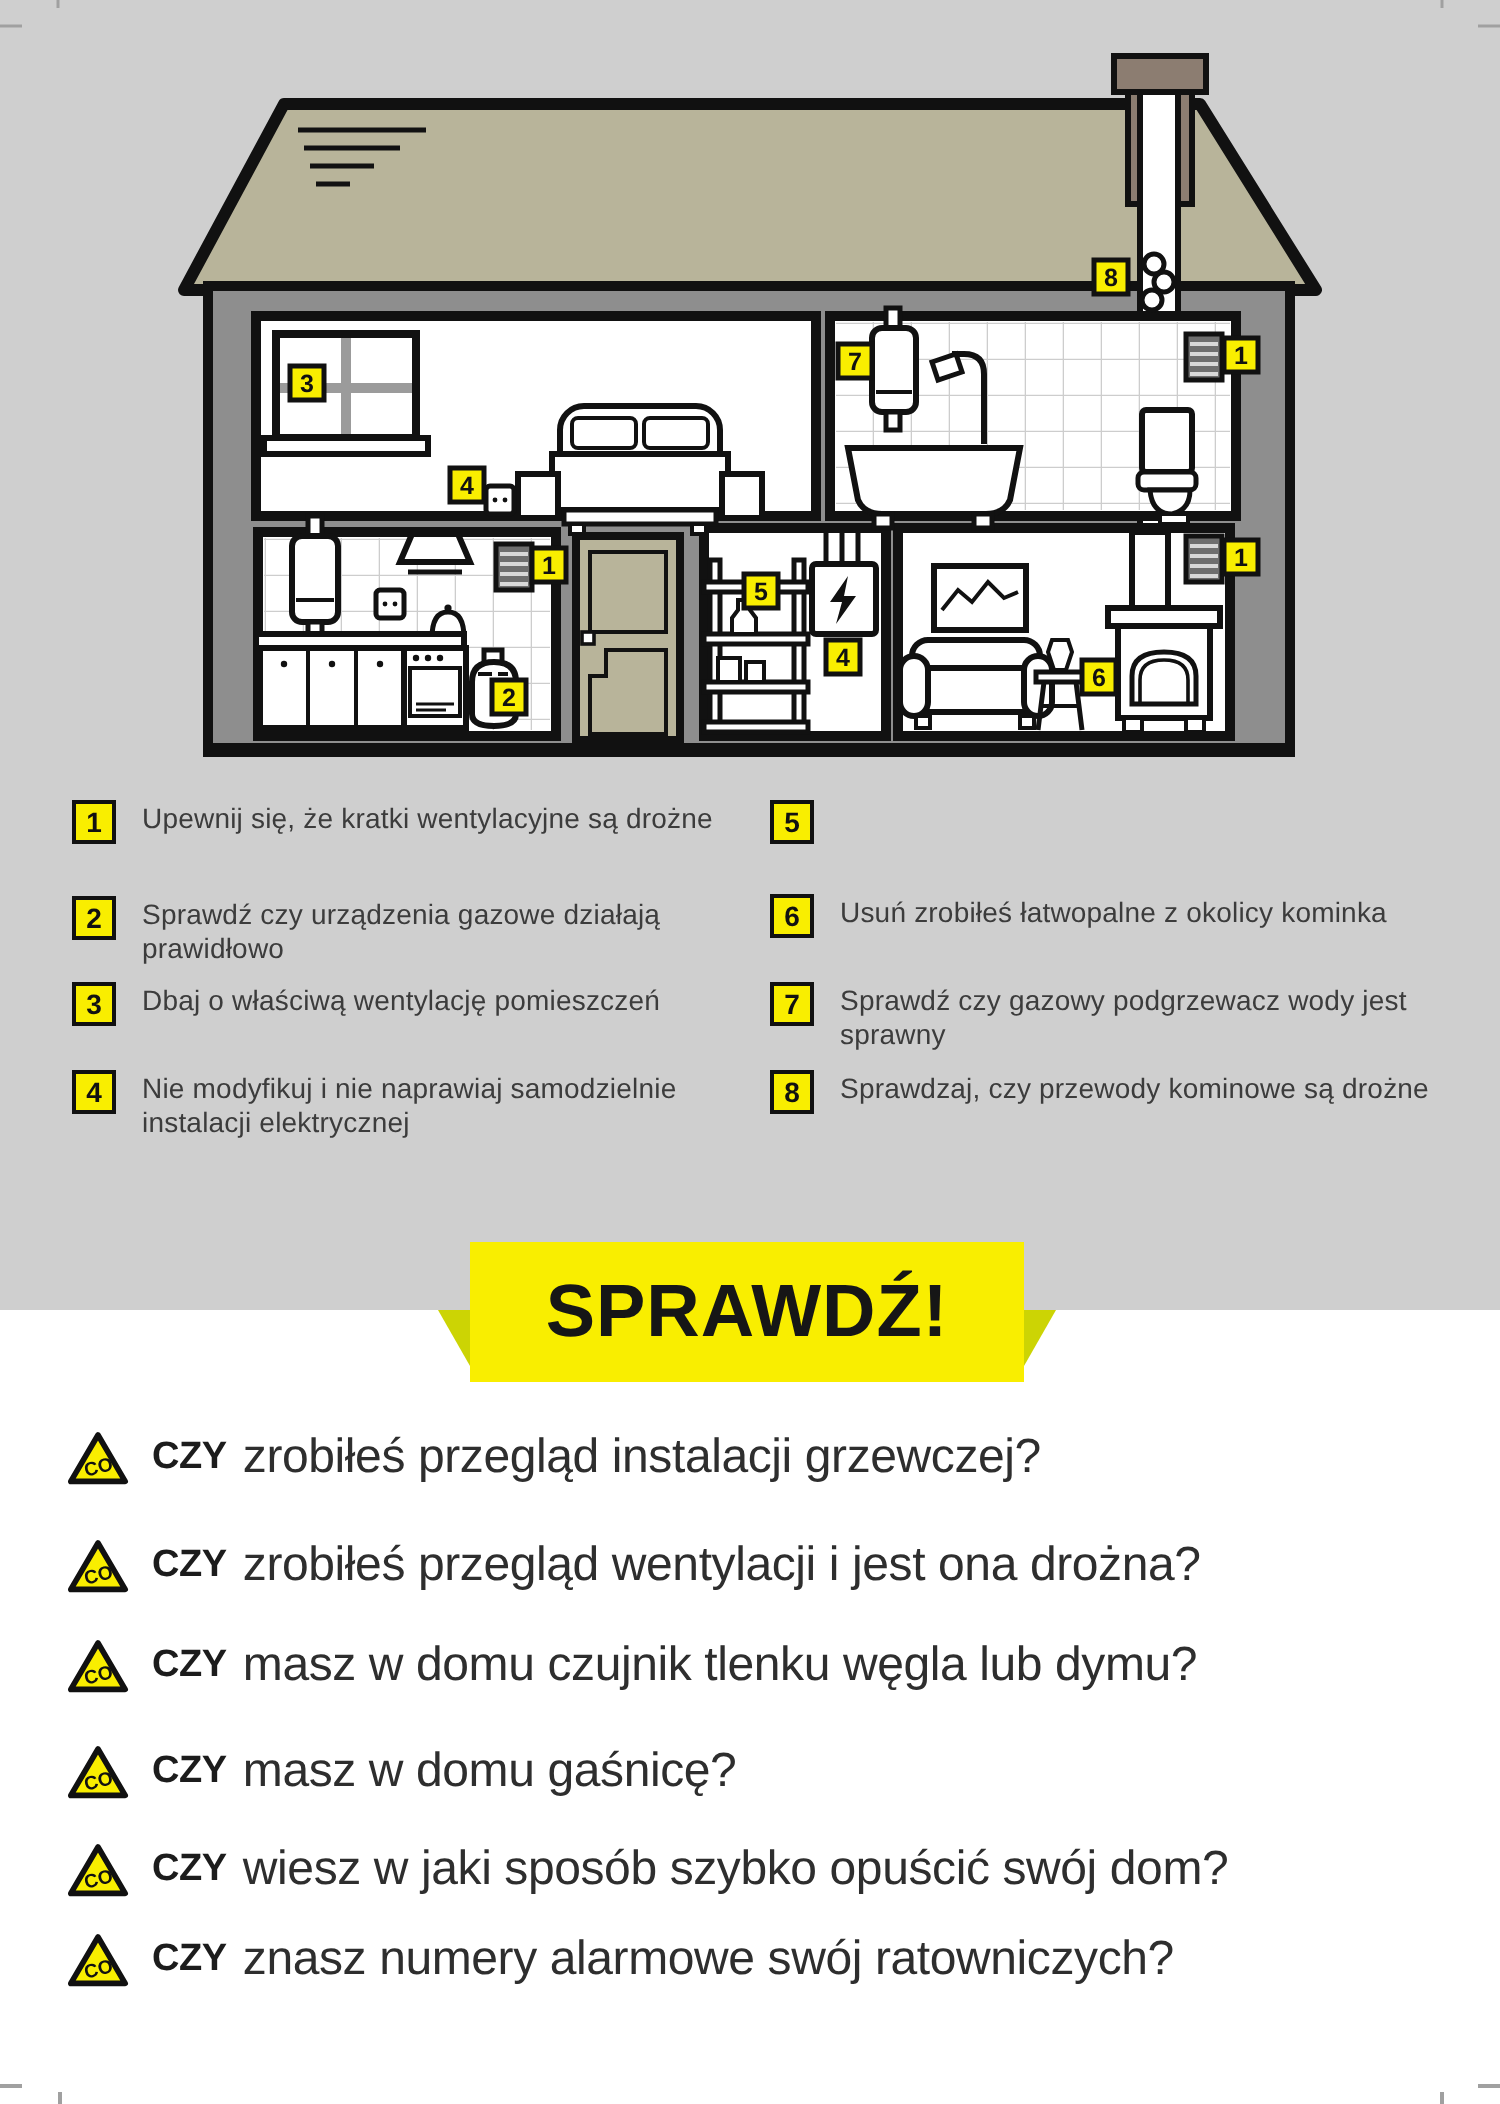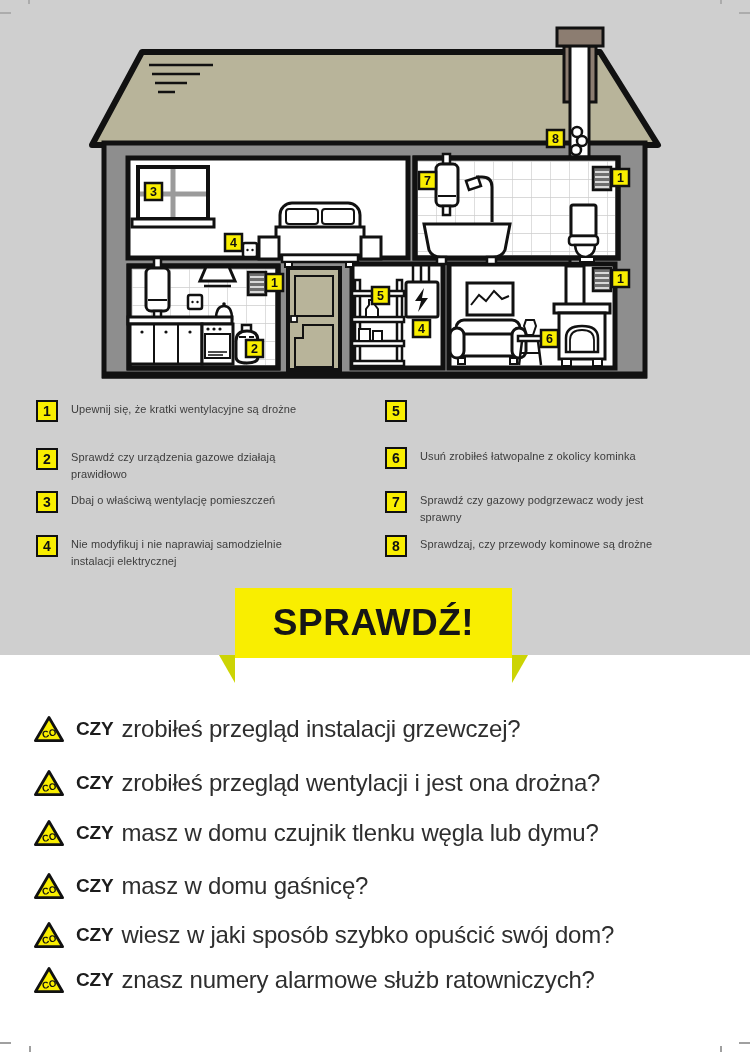--- a/index.html
+++ b/index.html
@@ -12,30 +12,30 @@
   .house-svg{position:absolute;left:0;top:0;width:750px;height:390px;}
 
   
   .chk-item{position:absolute;display:flex;align-items:flex-start;gap:13px;}
   .chk-badge{
     width:22px;height:22px;flex:0 0 22px;background:#f9ee00;border:2.5px solid #111;
     box-sizing:border-box;display:flex;align-items:center;justify-content:center;
     font-size:14px;font-weight:700;color:#111;line-height:1;
   }
   .chk-text{
-    font-size:11px;line-height:16.5px;color:#3c3c3c;letter-spacing:.1px;
+    font-size:14px;line-height:16.5px;color:#3c3c3c;letter-spacing:.1px;
     white-space:pre-line;padding-top:1px;max-width:300px;
   }
 
   
   .fold{position:absolute;width:16px;height:28px;background:#ccd404;}
   .fold-left{left:219px;top:655px;clip-path:polygon(0 0,100% 0,100% 100%);}
   .fold-right{left:512px;top:655px;clip-path:polygon(0 0,100% 0,0 100%);}
   .banner-rect{
-    position:absolute;left:235px;top:588px;width:277px;height:70px;background:#f9ee00;
+    position:absolute;left:235px;top:621px;width:277px;height:70px;background:#f9ee00;
     display:flex;align-items:center;justify-content:center;
     font-size:37px;font-weight:700;color:#161616;letter-spacing:.5px;
   }
 
   
   .q-row{position:absolute;left:33px;display:flex;align-items:center;height:34px;}
   .q-icon{width:32px;height:29px;margin-right:11px;flex:0 0 32px;}
   .q-prefix{font-size:19px;font-weight:700;color:#1c1c1c;letter-spacing:-.2px;margin-right:8px;}
   .q-text{font-size:24px;font-weight:400;color:#2e2e2e;letter-spacing:-.2px;white-space:nowrap;}
 
@@ -411,20 +411,20 @@
     </svg>
     <span class="q-prefix">CZY</span>
     <span class="q-text">wiesz w jaki sposób szybko opuścić swój dom?</span>
   </div>
   <div class="q-row" style="top:963px;">
     <svg class="q-icon" viewBox="0 0 40 36">
       <path d="M20 3 L37 32 H3 Z" fill="#f9ee00" stroke="#111" stroke-width="3.5" stroke-linejoin="round"></path>
       <text x="20" y="27" text-anchor="middle" font-size="12" font-weight="bold" fill="#111" transform="rotate(-14 20 22)">CO</text>
     </svg>
     <span class="q-prefix">CZY</span>
-    <span class="q-text">znasz numery alarmowe służb ratowniczych?</span>
+    <span class="q-text">znasz numery alarmowe swój ratowniczych?</span>
   </div>
 </div>
 
 <div class="mark" style="left:0;top:1042px;width:11px;height:1.5px;"></div>
 <div class="mark" style="left:29px;top:1046px;width:1.5px;height:6px;"></div>
 <div class="mark" style="left:739px;top:1042px;width:11px;height:1.5px;"></div>
 <div class="mark" style="left:720px;top:1046px;width:1.5px;height:6px;"></div>
 
 </body></html>

